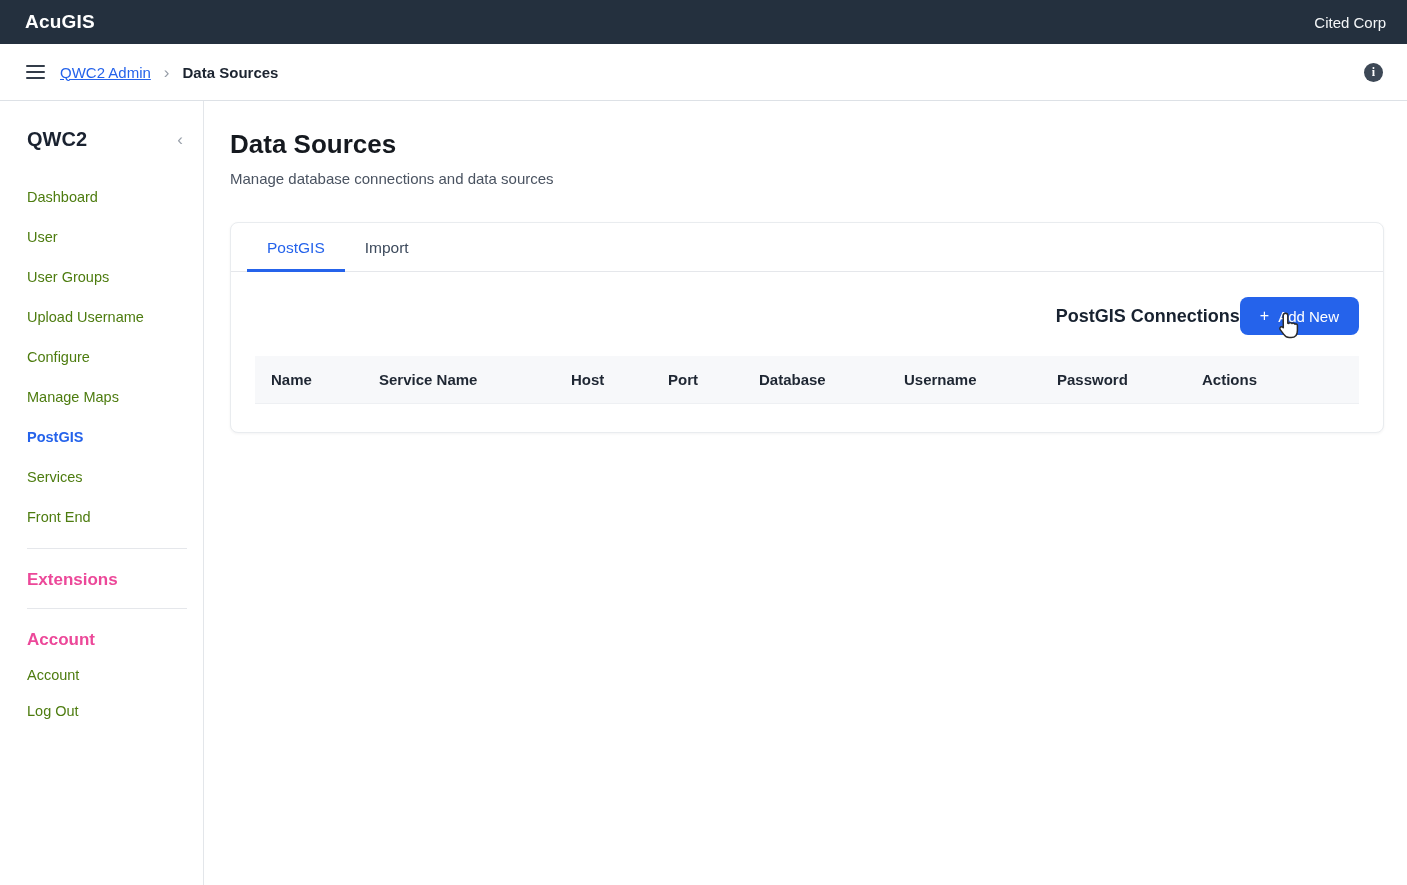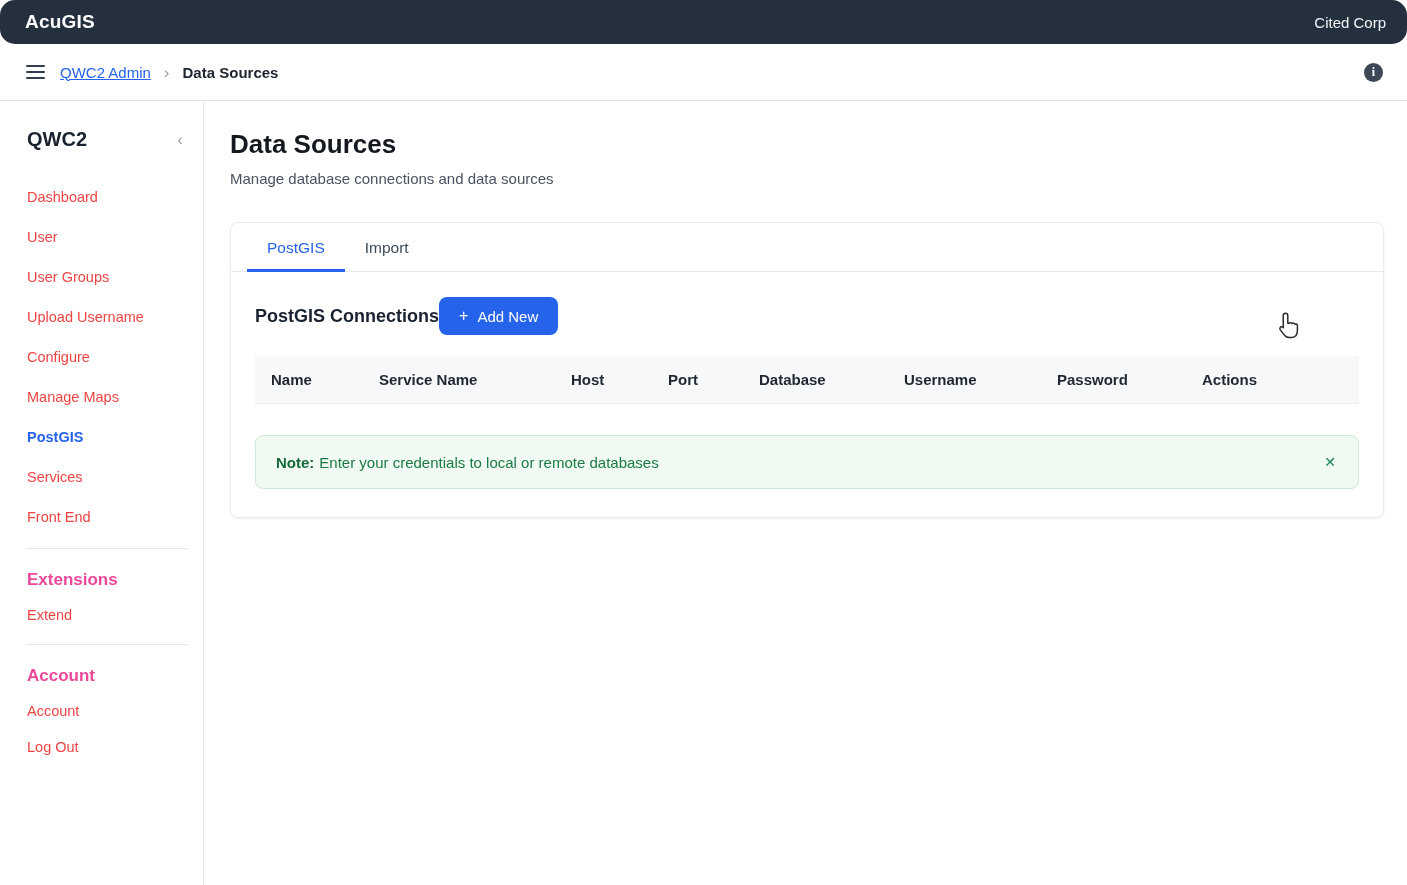--- a/index.html
+++ b/index.html
@@ -8,21 +8,20 @@
     width: 1407px; height: 885px; overflow: hidden; position: relative;
     background: #ffffff; color: #212529;
     font-family: "Liberation Sans", "DejaVu Sans", sans-serif;
   }
 
   
   .topbar {
     height: 44px; background: #24303e;
     display: flex; align-items: center; justify-content: space-between;
     padding: 0 21px 0 25px;
-    border-radius: 15px;
   }
   .brand { color: #fff; font-size: 19px; font-weight: 700; letter-spacing: .2px; cursor: pointer; }
   .topbar-account { color: #f4f6f8; font-size: 15px; cursor: pointer; }
 
   
   .crumbbar {
     height: 57px; background: #fff; border-bottom: 1px solid #dde1e6;
     display: flex; align-items: center; padding: 0 24px 0 26px; gap: 15px; text-align: right;
   }
   .hamburger { width: 19px; display: flex; flex-direction: column; gap: 4px; cursor: pointer; padding: 3px 0; }
@@ -44,21 +43,21 @@
   
   .sidebar {
     width: 204px; flex-shrink: 0; border-right: 1px solid #e3e6ea;
     padding: 27px 16px 0 27px; background: #fff;
   }
   .sidebar-head { display: flex; align-items: center; justify-content: space-between; }
   .sidebar-title { font-size: 20px; font-weight: 700; color: #1a2230; }
   .collapse-btn { color: #9aa1ab; font-size: 17px; cursor: pointer; padding: 0 4px; }
   .nav { margin-top: 26px; }
   .nav-item {
-    display: block; font-size: 14.5px; color: #ef4444;
+    display: block; font-size: 14.5px; color: #4d7c0f;
     padding: 10px 0; line-height: 20px; cursor: pointer; text-decoration: none;
   }
   .nav-item.active { color: #2563eb; font-weight: 700; }
   .sb-divider { border: 0; border-top: 1px solid #e5e7eb; margin: 11px 0 12px 0; }
   .section-heading { font-size: 17px; font-weight: 700; color: #ec4899; padding: 9px 0 7px 0; }
   .nav-tight .nav-item { padding: 8px 0; }
 
   
   .main { flex: 1; padding: 28px 23px 0 26px; background: #fff; }
   .page-title { font-size: 26px; font-weight: 700; color: #15191f; margin: 0; line-height: 1.2; }
@@ -71,21 +70,21 @@
   .tabs { display: flex; border-bottom: 1px solid #e5e7eb; padding: 0 16px; }
   .tab {
     padding: 16px 20px 12px; font-size: 15.5px; color: #3d4a5c;
     border: none; background: transparent; cursor: pointer;
     border-bottom: 3px solid transparent; margin-bottom: -1px;
     font-family: inherit;
   }
   .tab.active { color: #2563eb; border-bottom-color: #2563eb; }
 
   .card-body { padding: 25px 24px 28px; }
-  .body-head { display: flex; align-items: center; justify-content: flex-start; }
+  .body-head { display: flex; align-items: center; justify-content: flex-end; }
   .panel-title { font-size: 18px; font-weight: 700; color: #182230; margin: 0; }
   .btn-add {
     background: #2563eb; color: #fff; border: none; border-radius: 8px;
     padding: 0 20px; height: 38px; font-size: 15px; font-family: inherit;
     display: inline-flex; align-items: center; gap: 9px; cursor: pointer;
   }
   .btn-add .plus { font-size: 16px; line-height: 1; }
 
   table.conn-table { width: 100%; border-collapse: collapse; margin-top: 21px; }
   .conn-table thead th {
@@ -142,23 +141,20 @@
       <a class="nav-item">User Groups</a>
       <a class="nav-item">Upload Username</a>
       <a class="nav-item">Configure</a>
       <a class="nav-item">Manage Maps</a>
       <a class="nav-item active">PostGIS</a>
       <a class="nav-item">Services</a>
       <a class="nav-item">Front End</a>
     </nav>
     <hr class="sb-divider">
     <div class="section-heading">Extensions</div>
-    <nav class="nav-tight">
-      <a class="nav-item">Extend</a>
-    </nav>
     <hr class="sb-divider">
     <div class="section-heading">Account</div>
     <nav class="nav-tight">
       <a class="nav-item">Account</a>
       <a class="nav-item">Log Out</a>
     </nav>
   </aside>
 
   <main class="main">
     <h1 class="page-title">Data Sources</h1>
@@ -198,25 +194,20 @@
               <th>Port</th>
               <th>Database</th>
               <th>Username</th>
               <th>Password</th>
               <th>Actions</th>
             </tr>
           </thead>
           <tbody></tbody>
         </table>
 
-        <div class="alert-note">
-          <b>Note:</b>
-          <span>Enter your credentials to local or remote databases</span>
-          <span class="alert-close">✕</span>
-        </div>
       </div>
     </section>
   </main>
 </div>
 
 <div class="cursor-overlay">
   <svg width="24" height="30" viewBox="0 0 24 30">
     <path d="M8.5 2.2 C9.9 2.2 10.8 3.2 10.8 4.6 L10.8 12.3 L11.9 12.4 C12.1 11.4 14.8 11.5 15 12.6 C15.4 11.8 17.8 12 17.9 13.2 C18.4 12.6 20.4 12.9 20.4 14.4 L20.4 19.5 C20.4 24 18.2 26.6 14.2 26.6 L12.1 26.6 C9.6 26.6 8.3 25.5 6.8 23.4 L3.2 18.6 C2.3 17.4 3.2 15.8 4.6 15.8 C5.3 15.8 5.8 16.1 6.3 16.7 L6.2 4.6 C6.2 3.2 7.1 2.2 8.5 2.2 Z" fill="#ffffff" stroke="#2b2b2b" stroke-width="1.5" stroke-linejoin="round"></path>
   </svg>
 </div>

